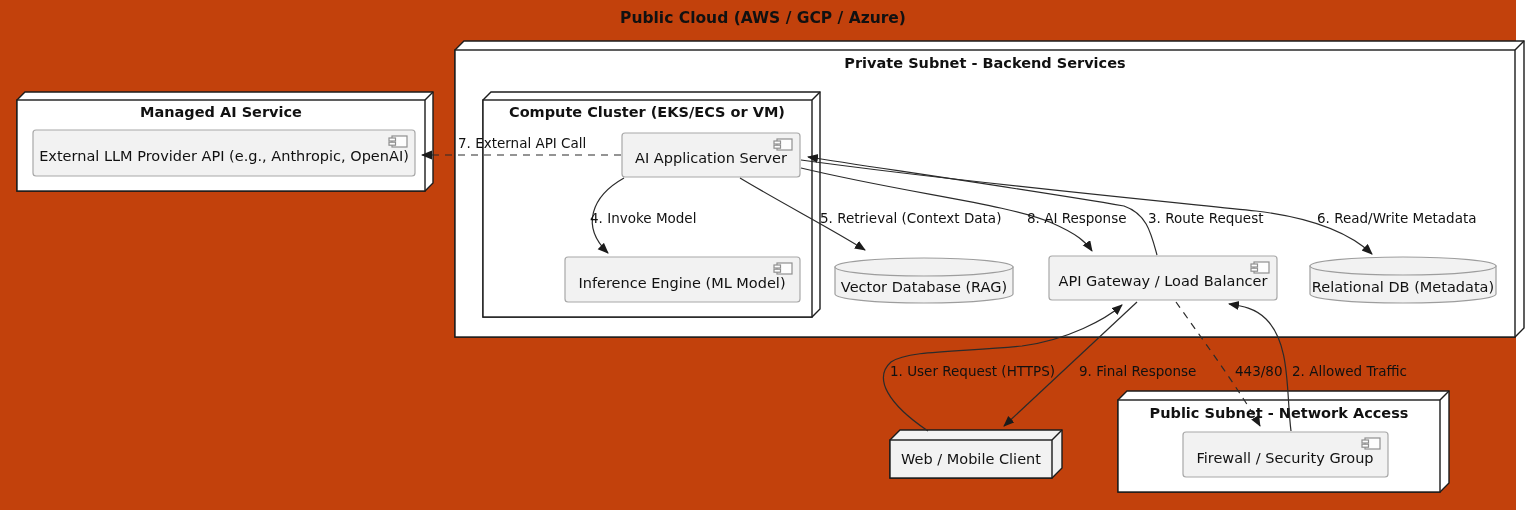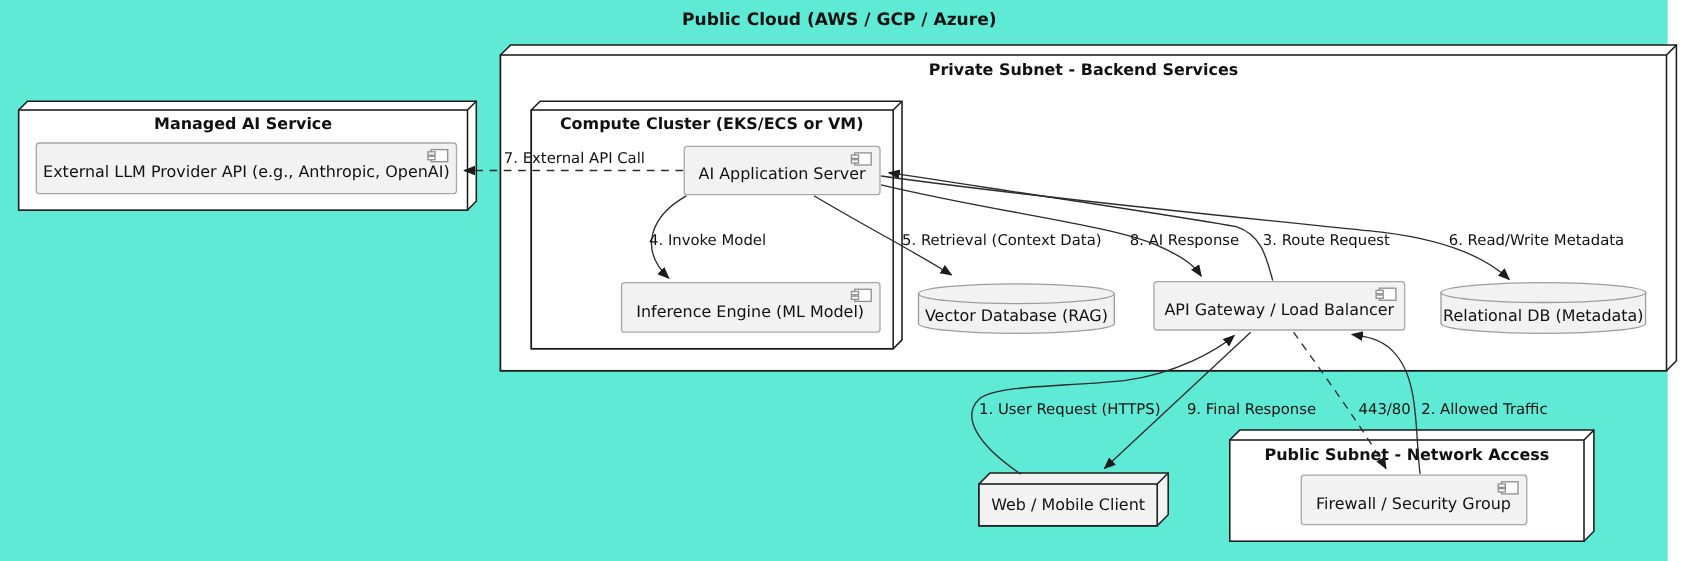--- a/index.html
+++ b/index.html
@@ -1,16 +1,16 @@
 <!DOCTYPE html>
 <html><head>
 <meta charset="utf-8">
 <style>
   html,body{margin:0;padding:0;background:#ffffff;}
-  .stage{position:relative;width:1516px;height:510px;background:#5eead4;
+  .stage{position:relative;width:1516px;height:510px;background:#c2410c;
          font-family:"DejaVu Sans","Liberation Sans",sans-serif;}
   svg{display:block}
   text{fill:#111111;font-family:"DejaVu Sans","Liberation Sans",sans-serif;}
   .diagram-title{font-size:15.5px;font-weight:bold;text-anchor:middle;}
   .node-title{font-size:14.5px;font-weight:bold;text-anchor:middle;}
   .node-label{font-size:14.5px;text-anchor:middle;}
   .comp-label{font-size:14.5px;text-anchor:middle;}
   .db-label{font-size:14.5px;text-anchor:middle;}
   .edge-label{font-size:13.5px;text-anchor:start;}
   .node-shape{fill:#ffffff;stroke:#1c1c1c;stroke-width:1.4;}

